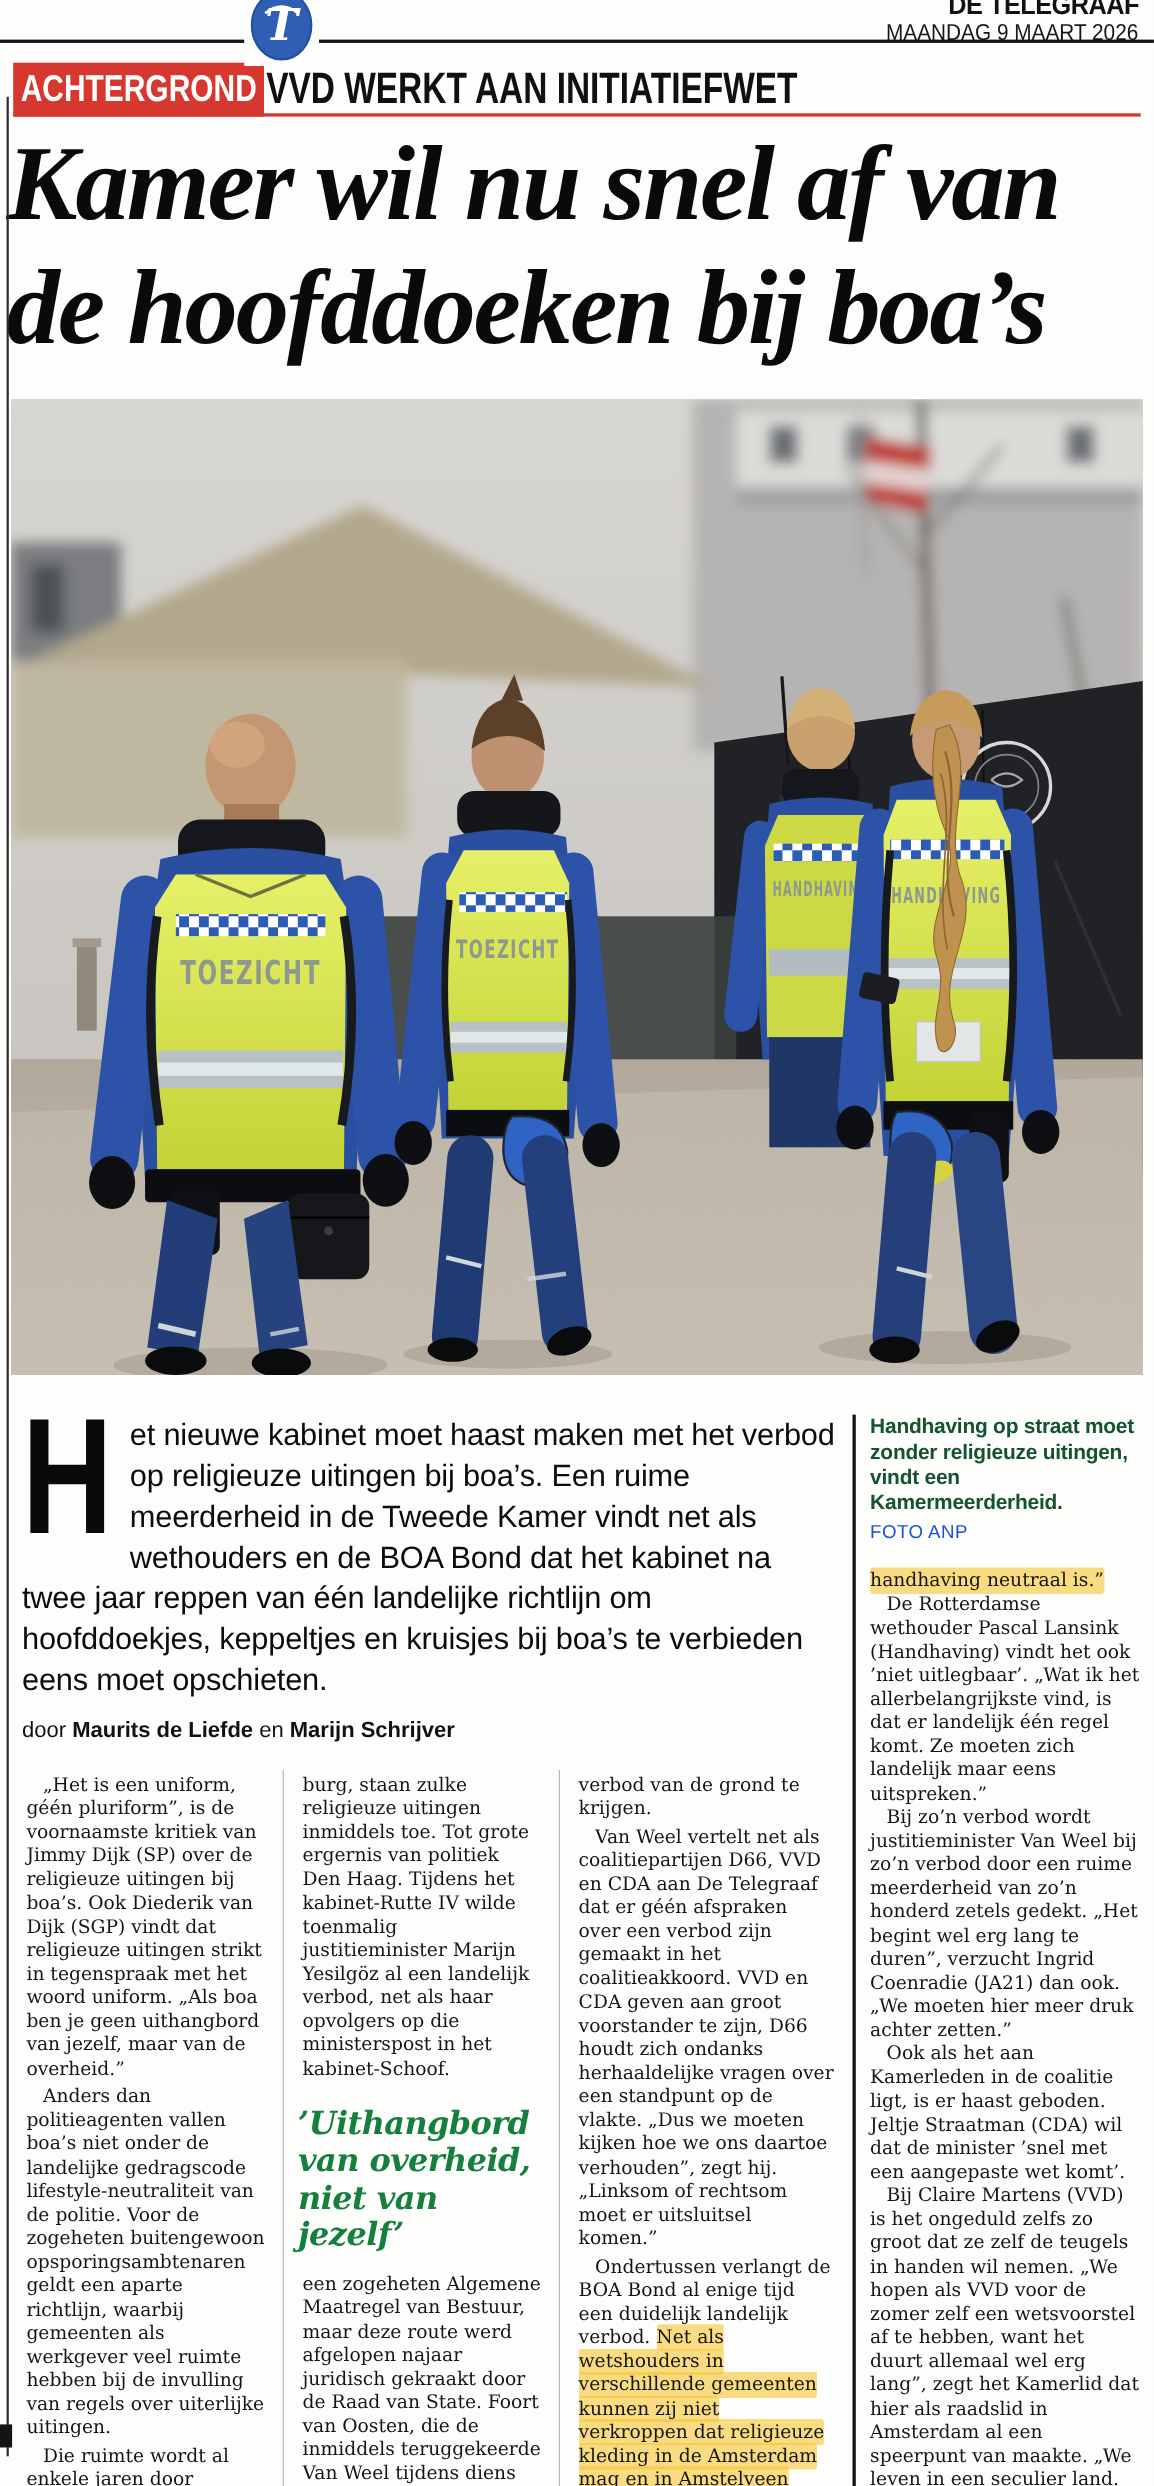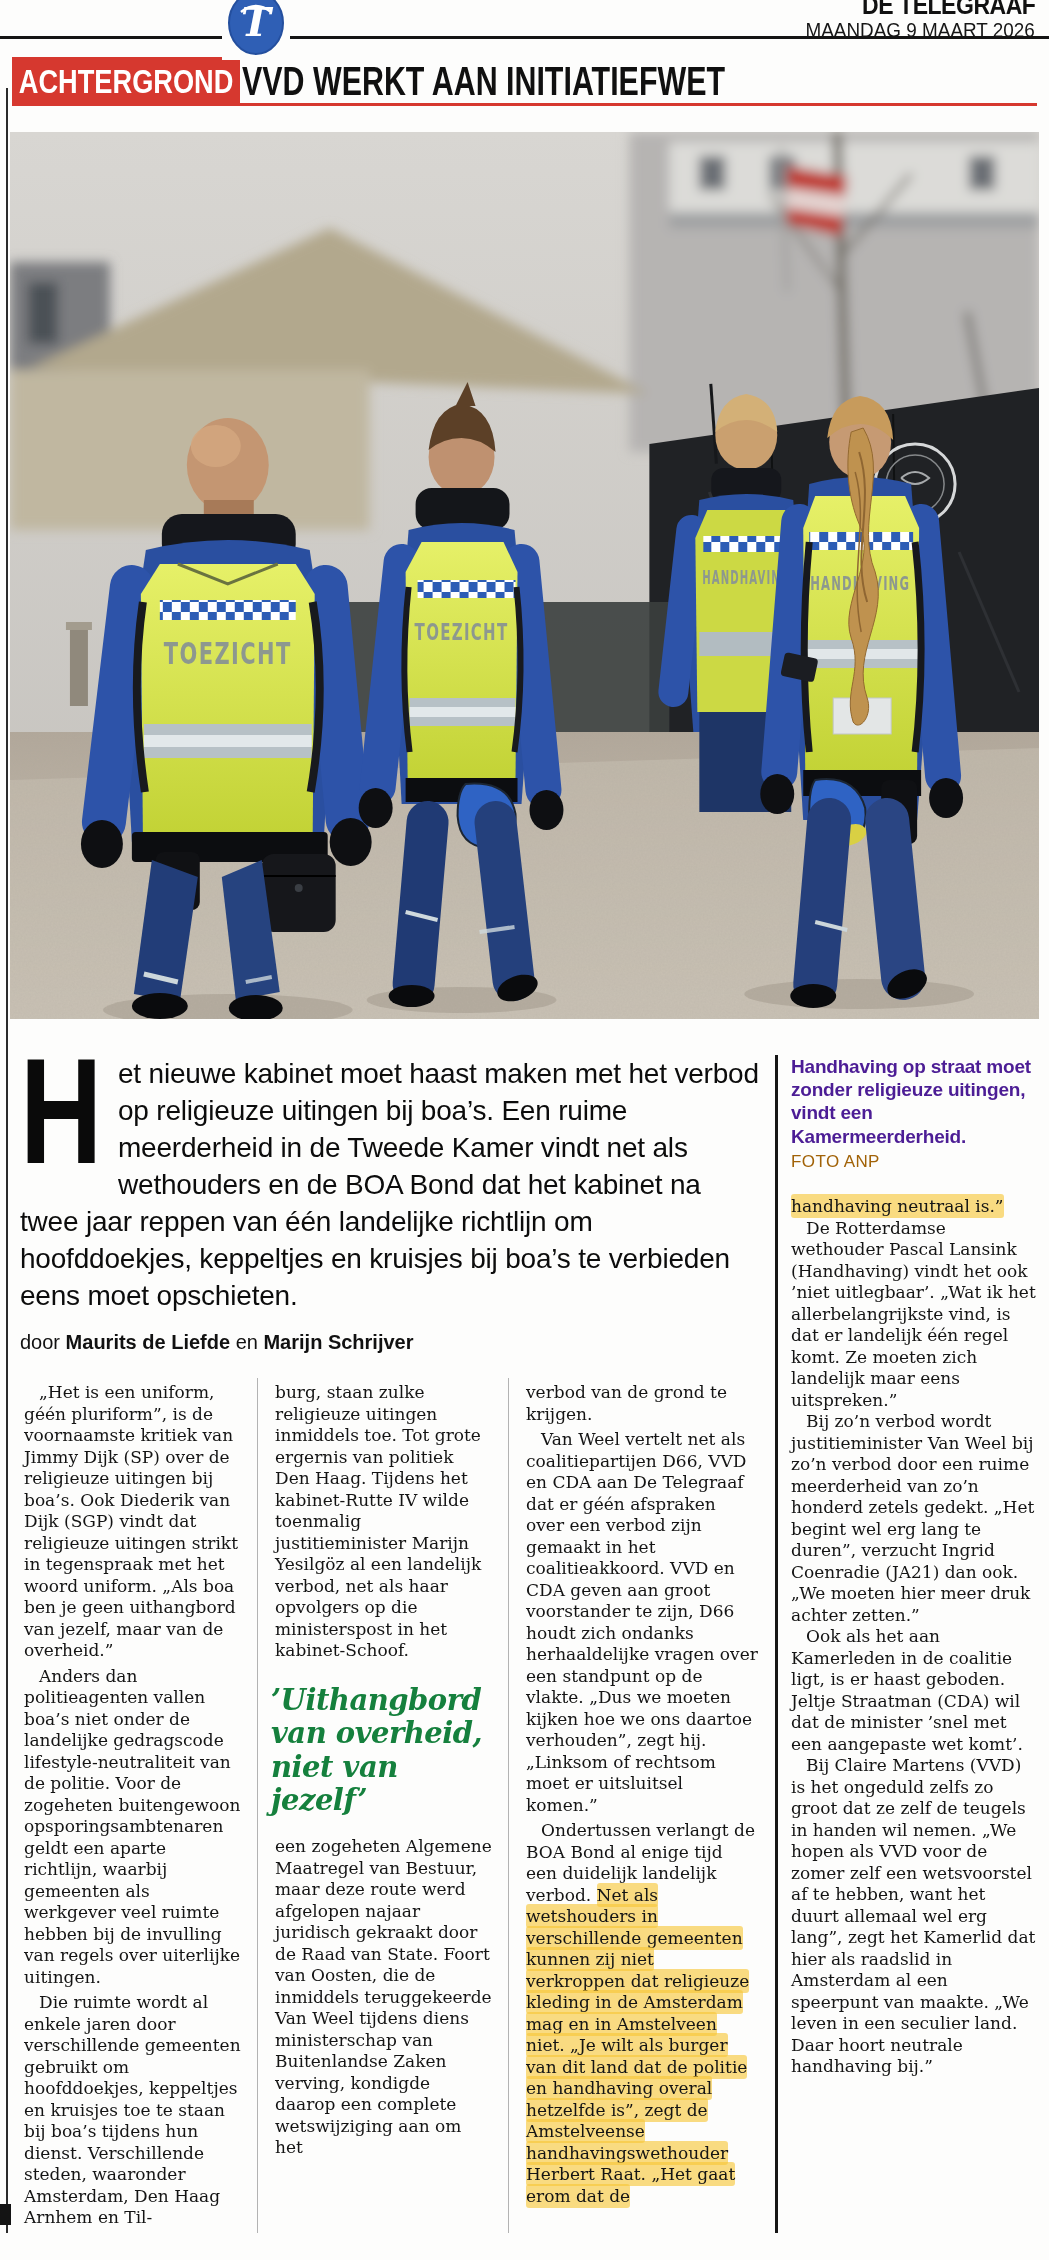--- a/index.html
+++ b/index.html
@@ -44,22 +44,22 @@
   .col{font:400 17px/21.5px "DejaVu Serif",serif;color:#141414;text-align:left;}
   .c1,.c2{width:226px;padding-right:11px;border-right:1px solid #b3b3b3;flex:0 0 auto;}
   .c2,.c3{padding-left:13px;}
   .c3{flex:1 1 auto;padding-right:2px;}
   .col p{margin:4px;}
   .ind{text-indent:15px;}
   .pullquote{margin:22px 0 18px 0;font:italic 700 29px/1.16 "DejaVu Serif",serif;
              color:#15803d;letter-spacing:-0.5px;}
   .hl{background:rgba(247,198,54,.62);box-decoration-break:clone;-webkit-box-decoration-break:clone;
       padding:2px 0;border-radius:3px;}
-  .caption{font:700 19px/1.22 "Liberation Sans",sans-serif;color:#4c1d95;letter-spacing:-0.2px;}
-  .credit{margin-top:4px;font:400 17px/1.2 "Liberation Sans",sans-serif;letter-spacing:.4px;color:#a16207;}
+  .caption{font:700 19px/1.22 "Liberation Sans",sans-serif;color:#14532d;letter-spacing:-0.2px;}
+  .credit{margin-top:4px;font:400 17px/1.2 "Liberation Sans",sans-serif;letter-spacing:.4px;color:#1d4ed8;}
   .sbody{margin-top:24px;font:400 17px/21.5px "DejaVu Serif",serif;color:#141414;}
   .sbody p{margin:0;}
   
   .left-rule{position:absolute;left:6px;top:88px;width:2px;height:2145px;background:#2b2b2b;}
   .end-square{position:absolute;left:0px;top:2204px;width:11px;height:21px;background:#141414;}
 </style>
 </head>
 <body>
 
 <div class="page">
@@ -85,20 +85,21 @@
   <div class="kicker-row">
     <div class="kicker-badge">
       <span>ACHTERGROND</span>
     </div>
     <div class="kicker-text">
       <span>VVD WERKT AAN INITIATIEFWET</span>
     </div>
   </div>
   <div class="red-rule"></div>
 
+  <h1 class="headline"><span>Kamer wil nu snel af van</span><br><span>de hoofddoeken bij boa’s</span></h1>
 
   <figure class="photo">
     <svg viewBox="0 0 1030 887" preserveAspectRatio="none">
       <defs>
         <linearGradient id="skyg" x1="0" y1="0" x2="0" y2="1">
           <stop offset="0" stop-color="#d8d6d2"></stop>
             <stop offset="1" stop-color="#c2bfba"></stop>
         </linearGradient>
         <linearGradient id="gg" x1="0" y1="0" x2="0" y2="1">
           <stop offset="0" stop-color="#b2a89a"></stop>

